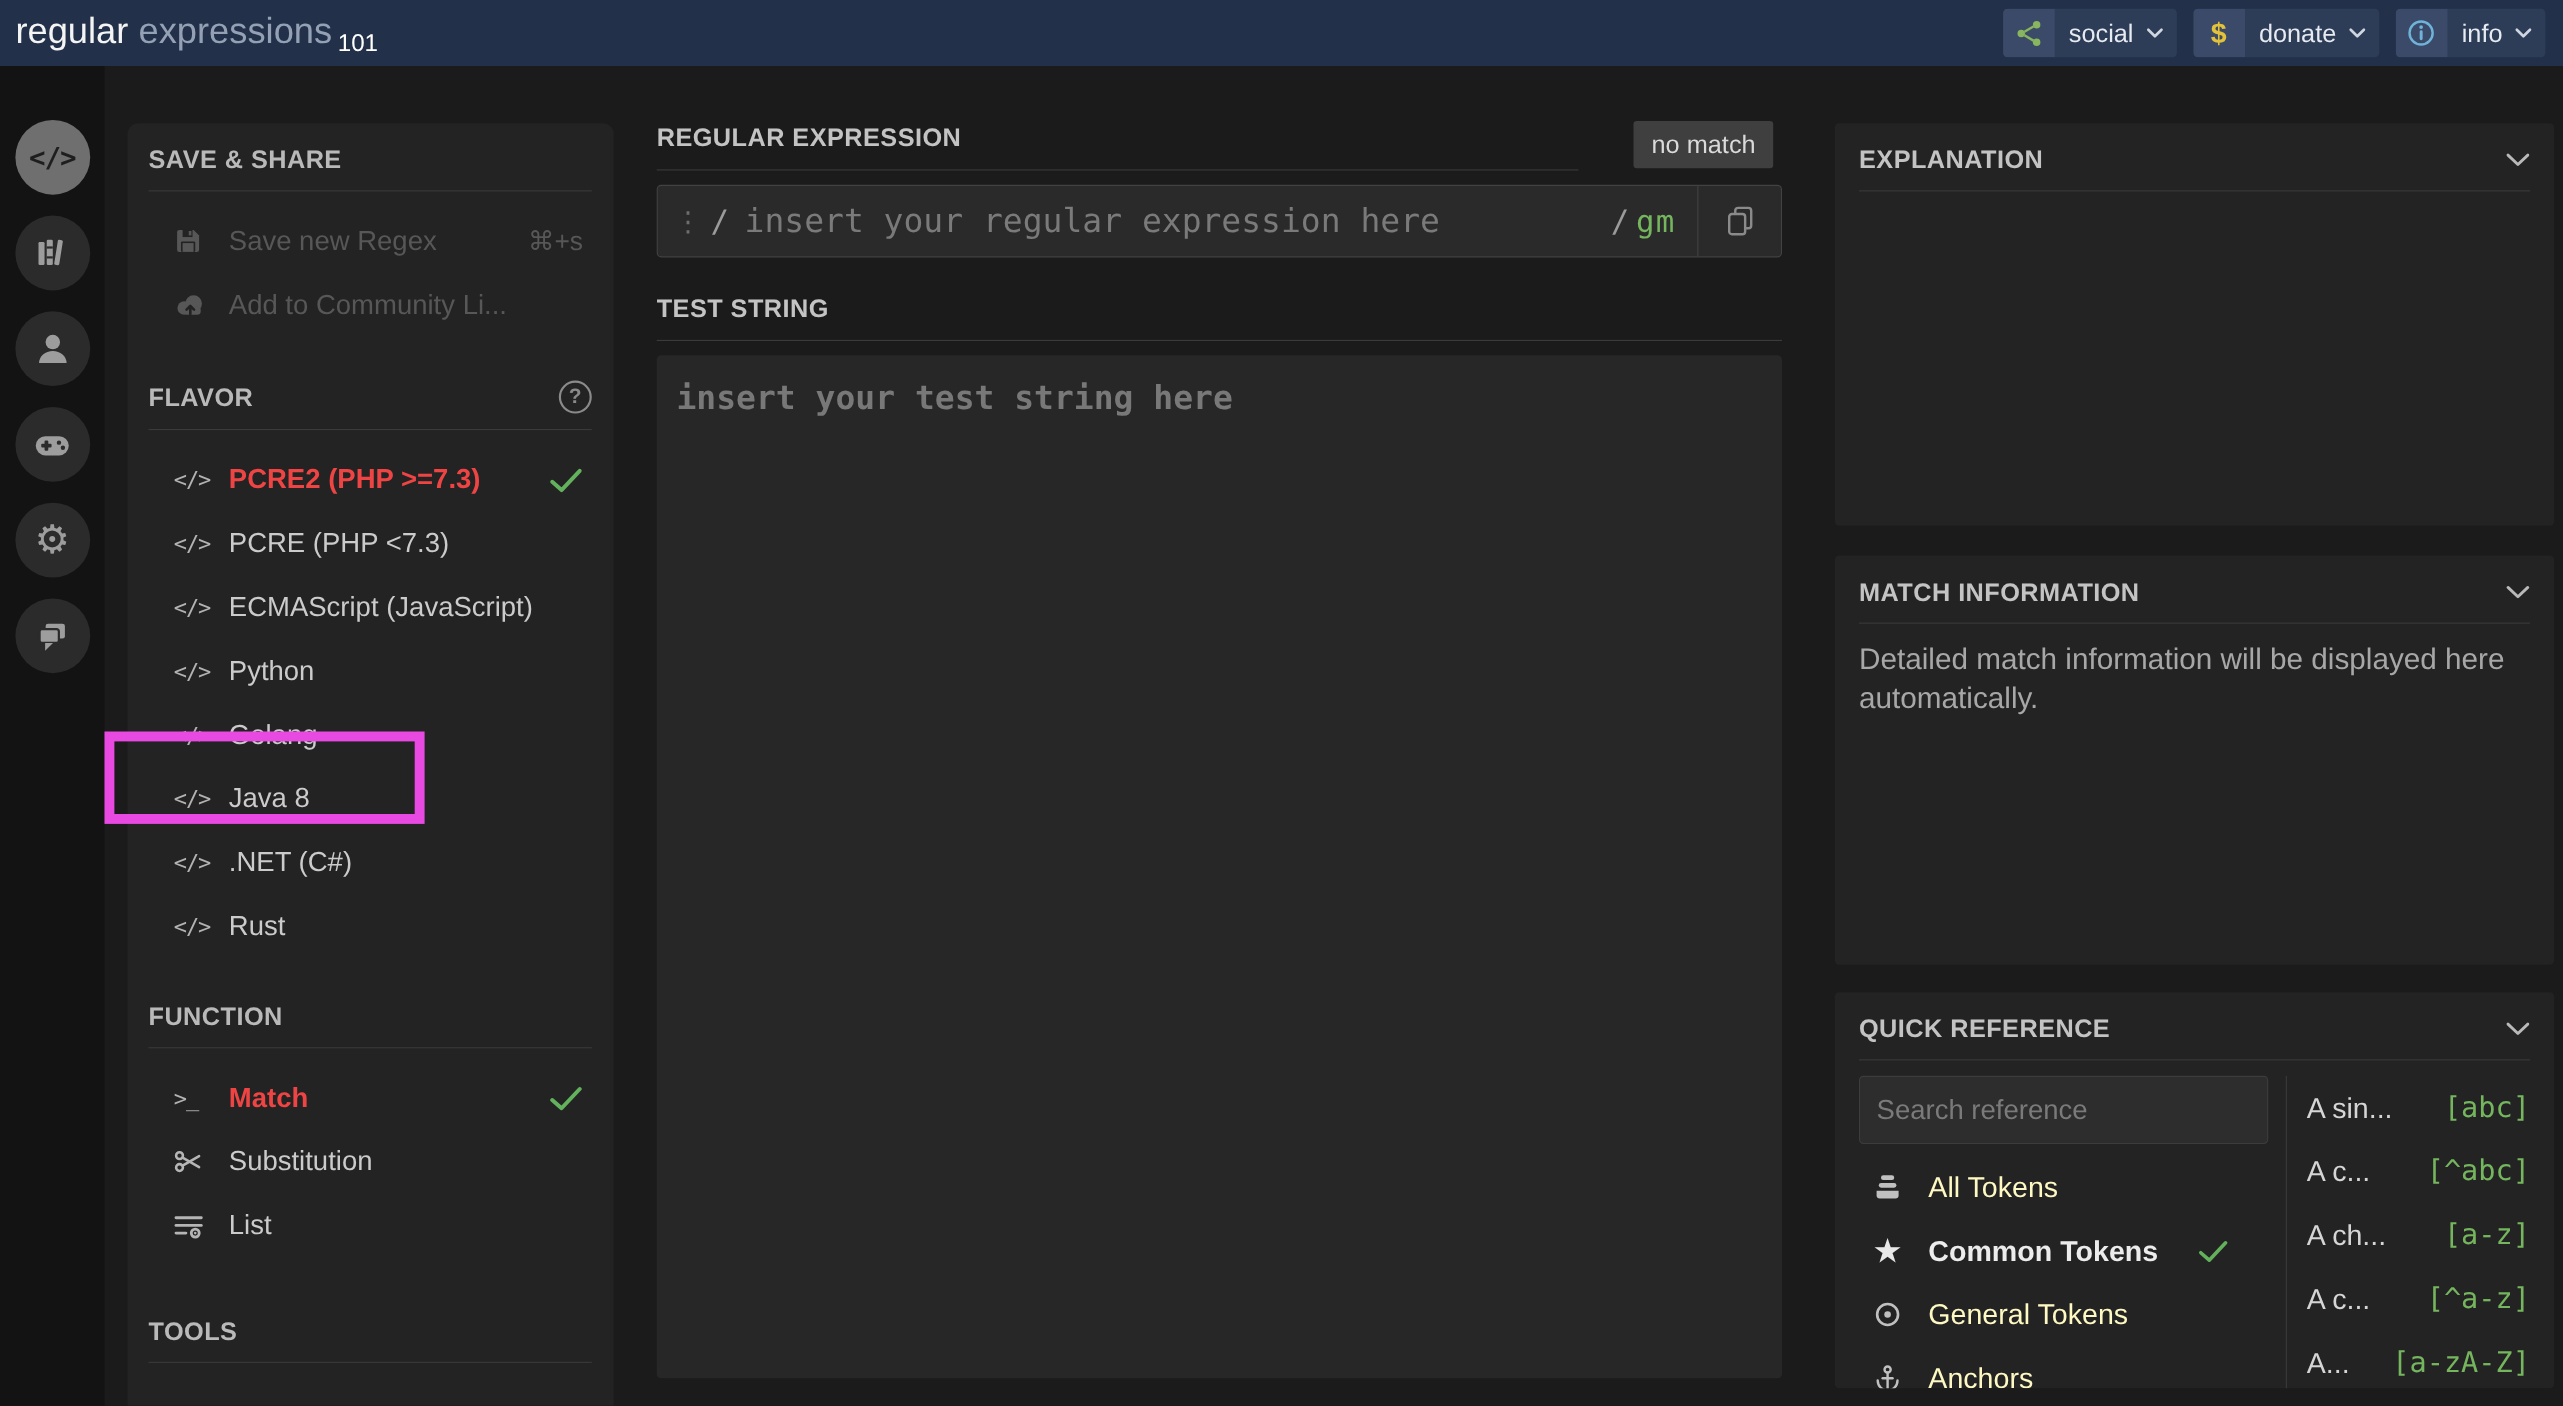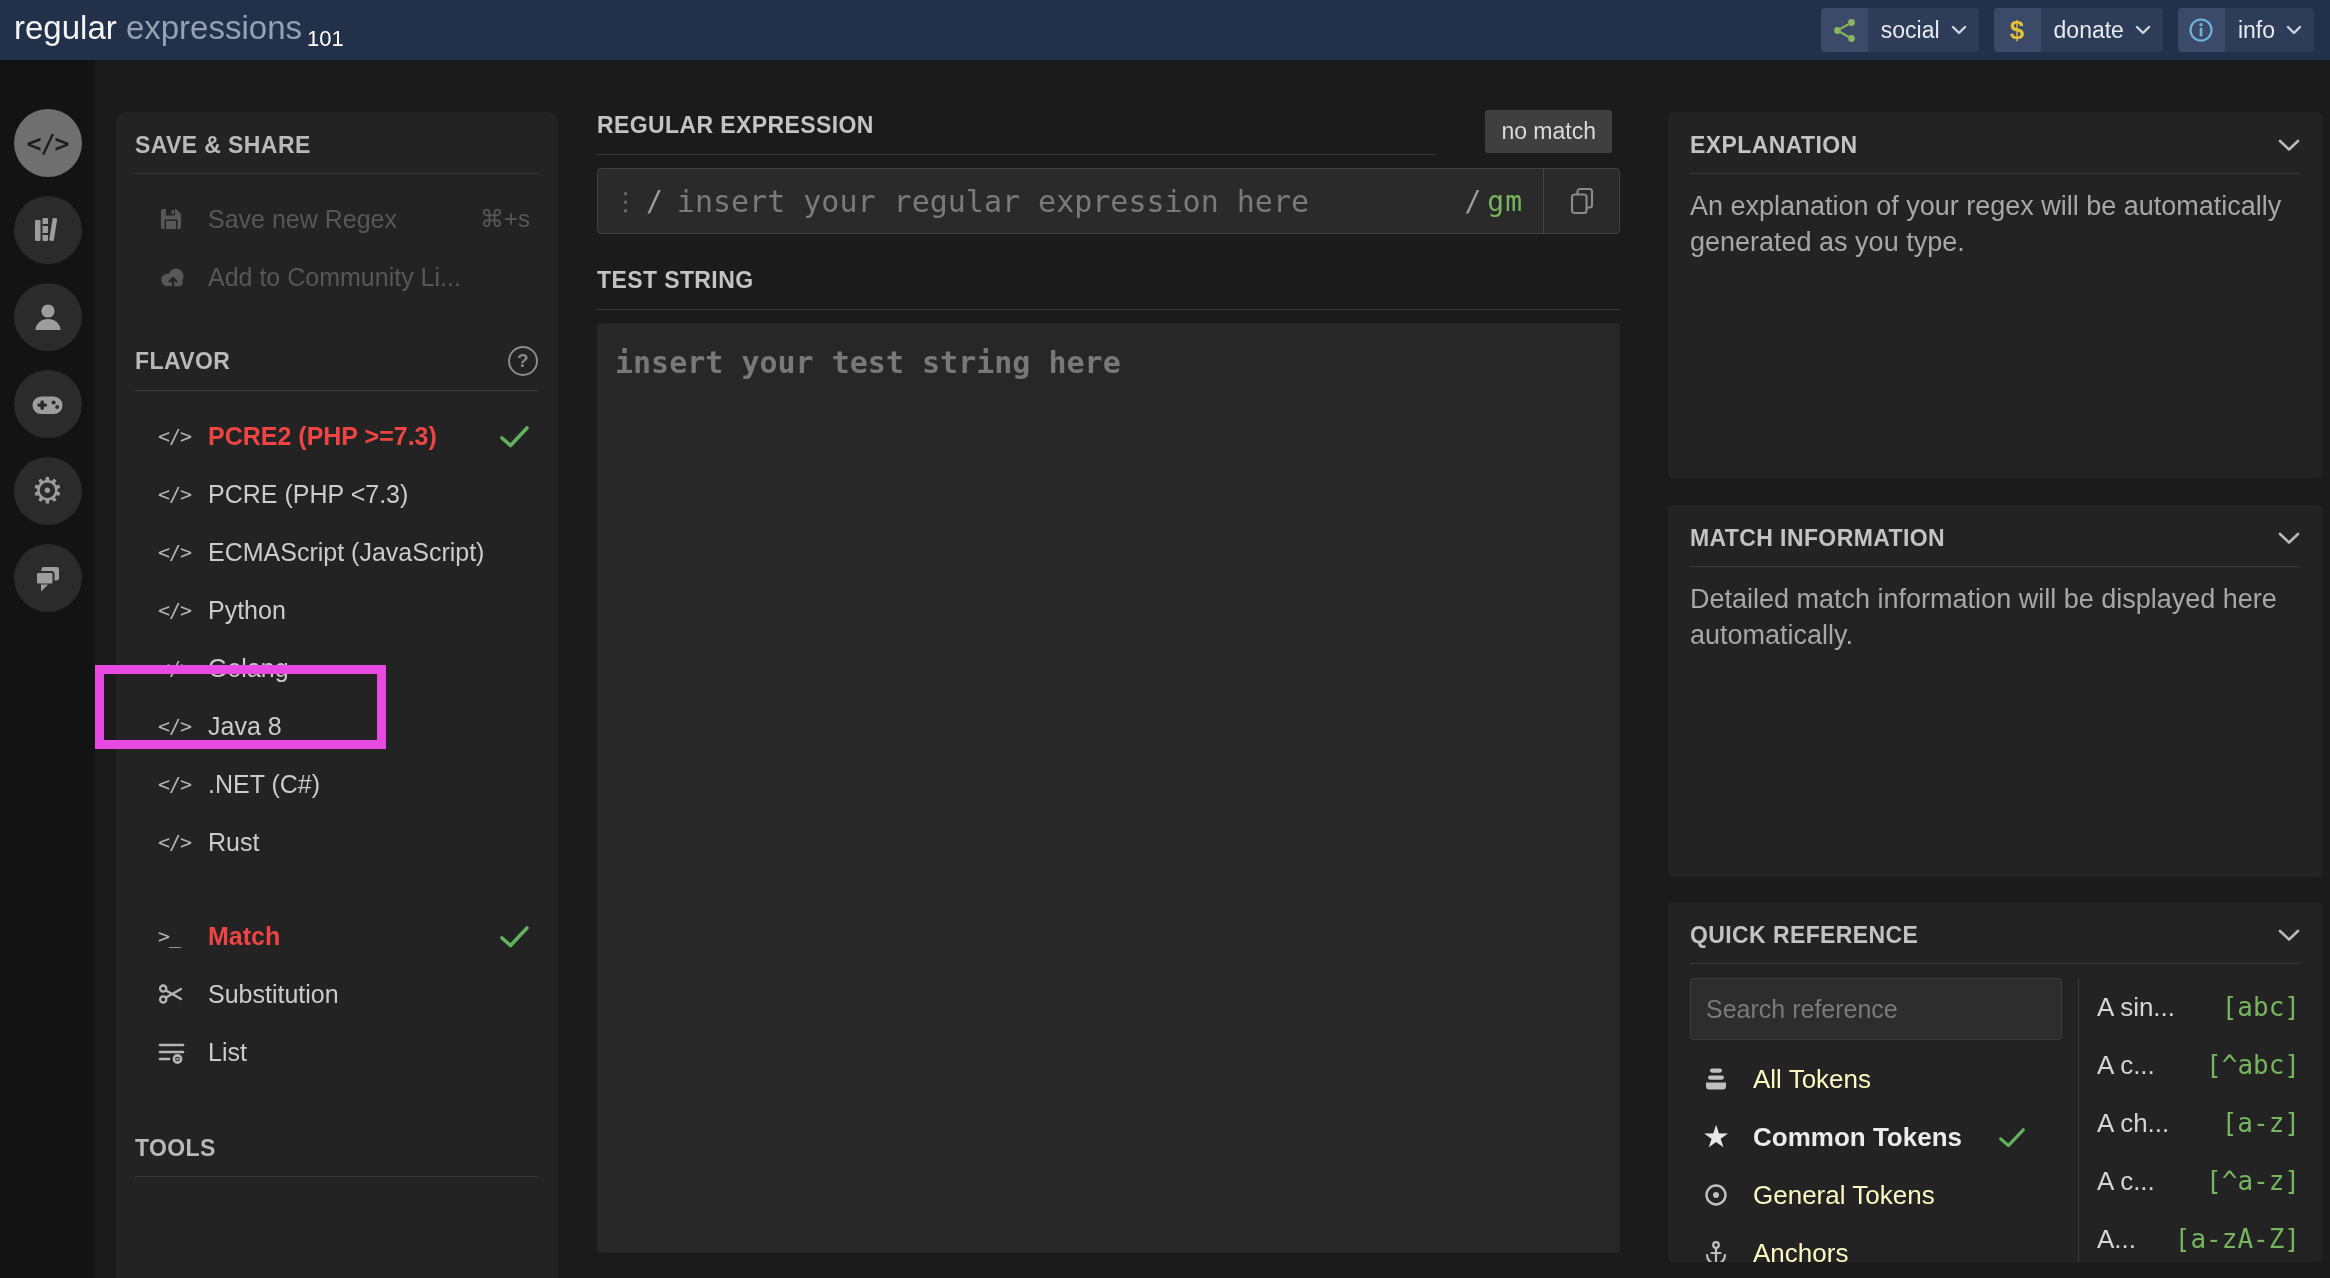--- a/index.html
+++ b/index.html
@@ -256,20 +256,23 @@
     <div class="item">
       <span class="fico">&lt;/&gt;</span>
       <span class="lbl">.NET (C#)</span>
     </div>
     <div class="item">
       <span class="fico">&lt;/&gt;</span>
       <span class="lbl">Rust</span>
     </div>
   </div>
 
+  <div class="sec-head mt">
+      <span>FUNCTION</span>
+    </div>
   <div class="items">
     <div class="item sel">
       <span class="fico">&gt;_</span>
       <span class="lbl">Match</span>
       <span class="check">
           <svg width="31" height="23" viewBox="0 0 31 23">
             <polyline points="3,13 11.5,20.5 28,3" fill="none" stroke="#63b15c" stroke-width="3.6" stroke-linecap="round" stroke-linejoin="round"></polyline>
           </svg>
         </span>
     </div>
@@ -333,21 +336,20 @@
 
 <section class="rpanel">
 
   <div class="card c1">
     <div class="card-head">
       <span>EXPLANATION</span>
       <svg width="22" height="13" viewBox="0 0 22 13">
           <polyline points="2,2 11,10.5 20,2" fill="none" stroke="#b9b9b9" stroke-width="2.6" stroke-linecap="round" stroke-linejoin="round"></polyline>
         </svg>
     </div>
-    <div class="card-body">An explanation of your regex will be automatically generated as you type.</div>
   </div>
 
   <div class="card c2">
     <div class="card-head">
       <span>MATCH INFORMATION</span>
       <svg width="22" height="13" viewBox="0 0 22 13">
           <polyline points="2,2 11,10.5 20,2" fill="none" stroke="#b9b9b9" stroke-width="2.6" stroke-linecap="round" stroke-linejoin="round"></polyline>
         </svg>
     </div>
     <div class="card-body">Detailed match information will be displayed here automatically.</div>

